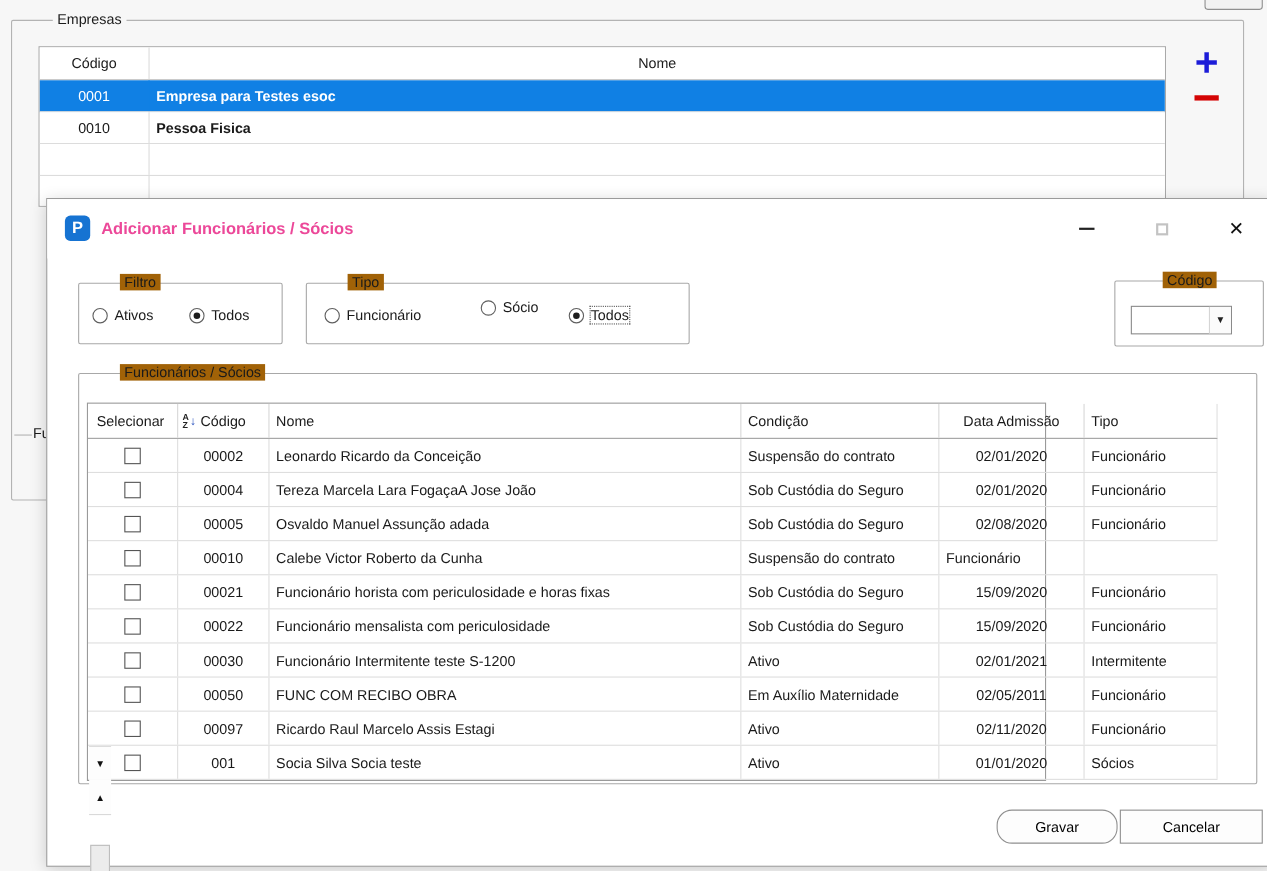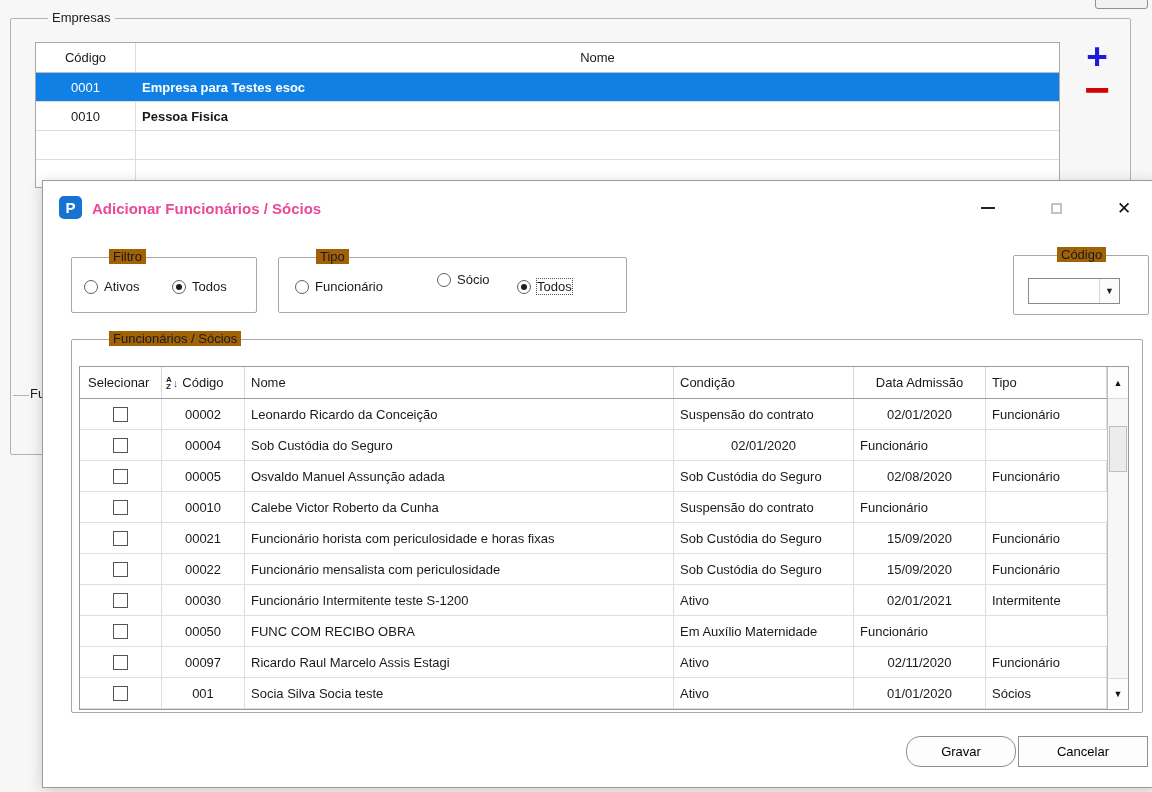--- a/index.html
+++ b/index.html
@@ -59,21 +59,21 @@
   .radio.sel::after { content:""; position:absolute; inset:3px; border-radius:50%; background:#1d1d1d; }
   .focus-dotted { outline:1px dotted #555; outline-offset:0px; }
 
   
   .combo { position:absolute; left:14px; top:22px; width:92px; height:26px; border:1px solid #8a8a8a; background:#fff; display:flex; }
   .combo-value { flex:1; display:flex; align-items:center; padding-left:5px; overflow:hidden; }
   .combo-btn { width:20px; display:flex; align-items:center; justify-content:center; background:#fbfbfb;
                border:none; border-left:1px solid #d5d5d5; cursor:pointer; font-size:9px; color:#222; }
 
   
-  .grid { position:absolute; left:7px; top:26px; width:1050px; height:344px; border:1px solid #9a9a9a; background:#fff; display:flex; }
+  .grid { position:absolute; left:7px; top:26px; width:872px; height:344px; border:1px solid #9a9a9a; background:#fff; display:flex;flex-direction:column; }
   .grid-main { width:1027px; overflow:hidden; }
   .grow, .ghead { display:grid; grid-template-columns:82px 83px 429px 180px 132px 121px; }
   .ghead { height:32px; border-bottom:1px solid #9f9f9f; }
   .grow { height:31px; border-bottom:1px solid #dedede; }
   .gcell { display:flex; align-items:center; overflow:hidden; white-space:nowrap; border-right:1px solid #dedede; height:100%; }
   .ghead .gcell { border-right:1px solid #d8d8d8; }
   .gcell.center { justify-content:center; }
   .gcell.left { padding-left:6px; }
   .sorticon { display:flex; align-items:center; margin-right:4px; }
   .az { display:flex; flex-direction:column; font-size:8px; line-height:7px; font-weight:bold; color:#222; }
@@ -218,20 +218,21 @@
             <div class="gcell left">Suspensão do contrato</div>
             <div class="gcell center">02/01/2020</div>
             <div class="gcell left">Funcionário</div>
           </div>
 
           <div class="grow">
             <div class="gcell center">
               <span class="cb"></span>
             </div>
             <div class="gcell center">00004</div>
+            <div class="gcell left">Tereza Marcela Lara FogaçaA Jose João</div>
             <div class="gcell left">Sob Custódia do Seguro</div>
             <div class="gcell center">02/01/2020</div>
             <div class="gcell left">Funcionário</div>
           </div>
 
           <div class="grow">
             <div class="gcell center">
               <span class="cb"></span>
             </div>
             <div class="gcell center">00005</div>
@@ -284,20 +285,21 @@
             <div class="gcell left">Intermitente</div>
           </div>
 
           <div class="grow">
             <div class="gcell center">
               <span class="cb"></span>
             </div>
             <div class="gcell center">00050</div>
             <div class="gcell left">FUNC COM RECIBO OBRA</div>
             <div class="gcell left">Em Auxílio Maternidade</div>
+            <div class="gcell center">02/05/2011</div>
             <div class="gcell left">Funcionário</div>
           </div>
 
           <div class="grow">
             <div class="gcell center">
               <span class="cb"></span>
             </div>
             <div class="gcell center">00097</div>
             <div class="gcell left">Ricardo Raul Marcelo Assis Estagi</div>
             <div class="gcell left">Ativo</div>

